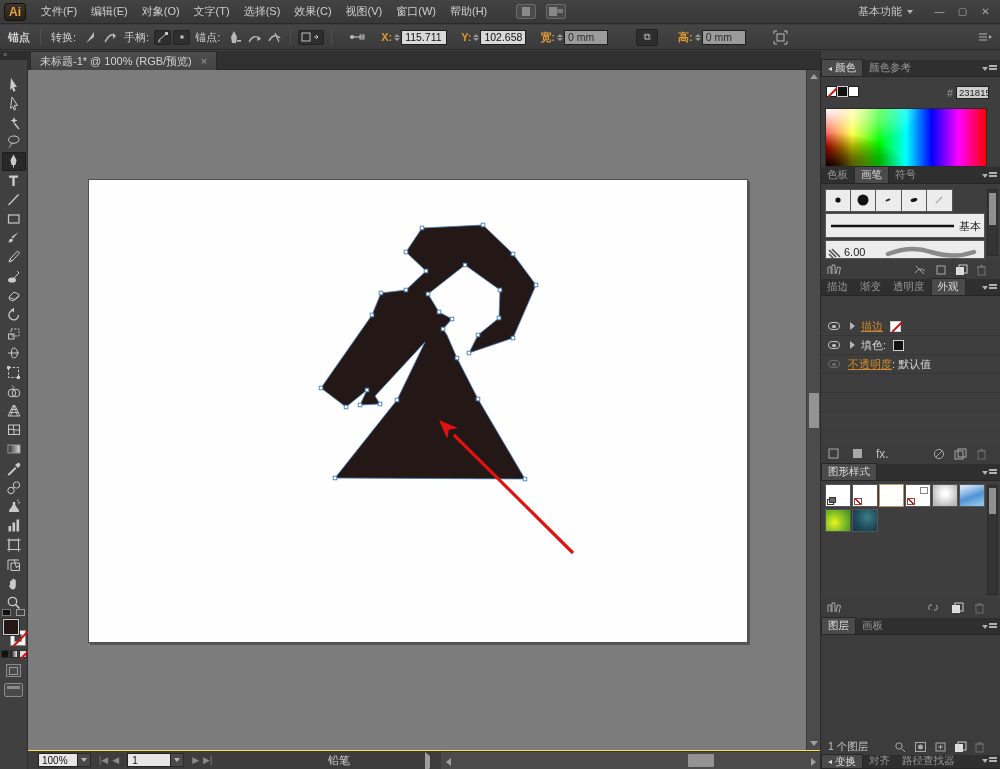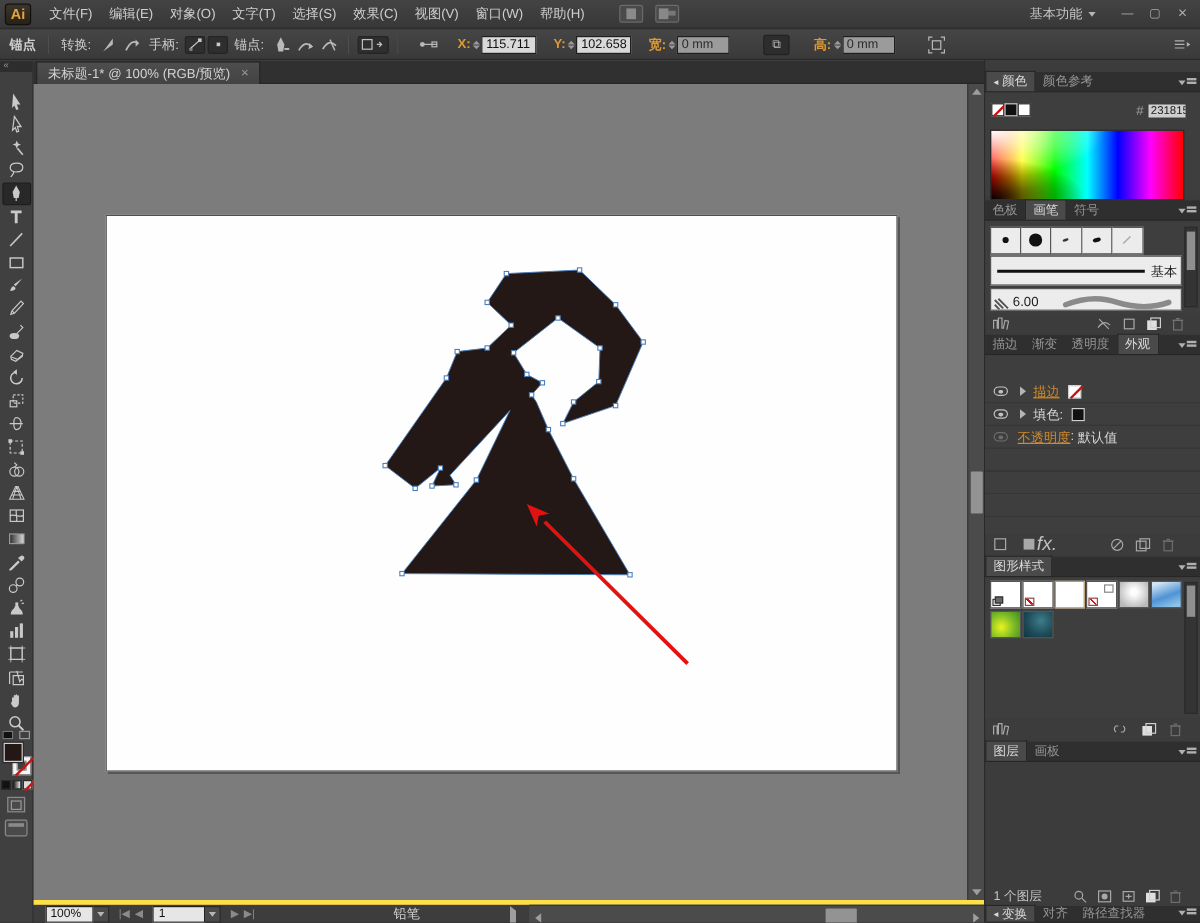--- a/index.html
+++ b/index.html
@@ -88,21 +88,21 @@
   
   #vscroll{position:absolute;left:806px;top:70px;width:14px;height:680px;background:#4b4b4b;border-left:1px solid #383838;}
   .scroll-arrow{position:absolute;left:0;width:14px;height:13px;display:flex;align-items:center;justify-content:center;}
   .tri-up{width:0;height:0;border-left:4px solid transparent;border-right:4px solid transparent;border-bottom:5px solid #9e9e9e;}
   .tri-dn{width:0;height:0;border-left:4px solid transparent;border-right:4px solid transparent;border-top:5px solid #9e9e9e;}
   .tri-lf{width:0;height:0;border-top:4px solid transparent;border-bottom:4px solid transparent;border-right:5px solid #9e9e9e;}
   .tri-rt{width:0;height:0;border-top:4px solid transparent;border-bottom:4px solid transparent;border-left:5px solid #9e9e9e;}
   #vthumb{position:absolute;left:2px;top:323px;width:10px;height:35px;background:#939393;border-radius:1px;}
 
   
-  #bottombar{position:absolute;left:28px;top:750px;width:792px;height:19px;background:#3d3d3d;border-top:4px solid #fde047;
+  #bottombar{position:absolute;left:28px;top:750px;width:792px;height:19px;background:#3d3d3d;border-top:1px solid #fde047;
      display:flex;align-items:center;font-size:10.5px;}
   #zoombox{margin-left:10px;width:40px;height:14px;background:#e6e6e6;border:1px solid #222;color:#111;
      display:flex;align-items:center;padding:0 3px;font-size:10px;}
   #zoomdd{width:13px;height:14px;background:#4a4a4a;border:1px solid #2a2a2a;border-left:none;display:flex;align-items:center;justify-content:center;}
   .navgrp{display:flex;align-items:center;gap:4px;margin-left:8px;color:#8a8a8a;font-size:9px;}
   #abnum{margin-left:8px;width:44px;height:14px;background:#e6e6e6;border:1px solid #222;color:#111;
      display:flex;align-items:center;padding:0 4px;font-size:10px;}
   #abdd{width:13px;height:14px;background:#4a4a4a;border:1px solid #2a2a2a;border-left:none;display:flex;align-items:center;justify-content:center;}
   #toolstatus{position:absolute;left:300px;color:#cfcfcf;font-size:11px;}
   #statdivider{position:absolute;left:397px;top:5px;}
@@ -709,21 +709,21 @@
       <span class="f-ic" style="margin-left:7px">
           <svg width="12" height="11">
             <rect x="1" y="1" width="9" height="9" fill="none" stroke="#a8a8a8"></rect>
           </svg>
         </span>
       <span class="f-ic" style="margin-left:12px">
           <svg width="12" height="11">
             <rect x="1" y="1" width="9" height="9" fill="#a8a8a8"></rect>
           </svg>
         </span>
-      <span class="f-ic" style="font-size:16px;font-style:italic;color:#c0c0c0">fx.</span>
+      <span class="f-ic" style="margin-left:12px;font-size:12px;color:#c0c0c0">fx.</span>
       <span class="f-ic" style="margin-left:44px">
           <svg width="12" height="12">
             <circle cx="6" cy="6" r="4.6" fill="none" stroke="#a8a8a8"></circle>
             <path d="M2.8 9.2 L9.2 2.8" stroke="#a8a8a8"></path>
           </svg>
         </span>
       <span class="f-ic" style="margin-left:9px">
           <svg width="13" height="12">
             <rect x="1" y="3" width="8" height="8" fill="none" stroke="#a8a8a8"></rect>
             <rect x="4" y="1" width="8" height="8" fill="none" stroke="#a8a8a8"></rect>

